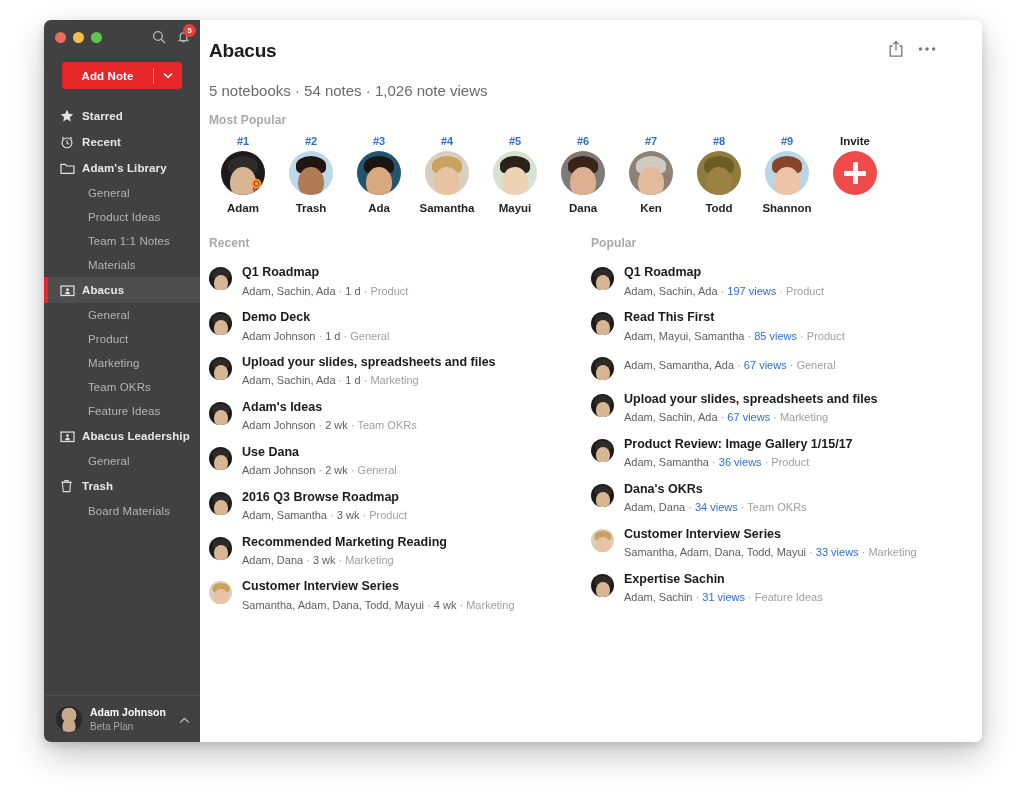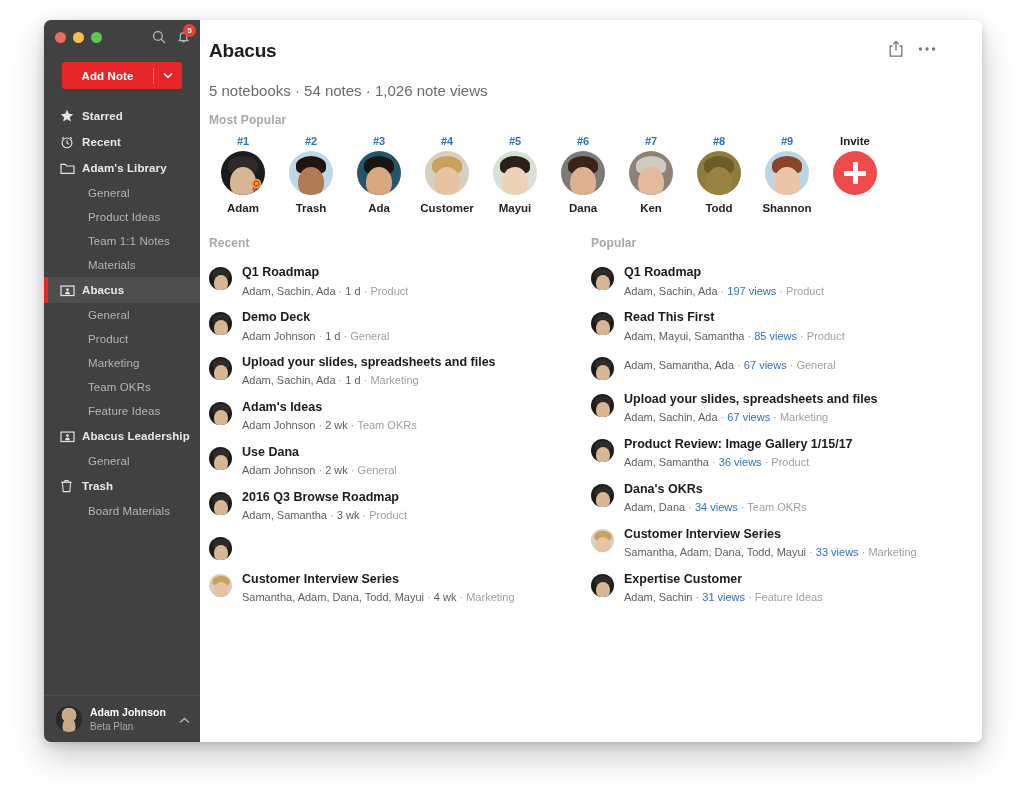--- a/index.html
+++ b/index.html
@@ -394,21 +394,21 @@
               <span class="face" style="background:#d8a87e"></span>
             </div>
             <div class="pname">Ada</div>
           </div>
           <div class="person">
             <div class="rank">#4</div>
             <div class="avatar" style="background:#d8cfc0">
               <span class="hair" style="background:#c9a25f"></span>
               <span class="face" style="background:#e7c3a3"></span>
             </div>
-            <div class="pname">Customer</div>
+            <div class="pname">Samantha</div>
           </div>
           <div class="person">
             <div class="rank">#5</div>
             <div class="avatar" style="background:#d7e3d2">
               <span class="hair" style="background:#2a211a"></span>
               <span class="face" style="background:#eed2b6"></span>
             </div>
             <div class="pname">Mayui</div>
           </div>
           <div class="person">
@@ -514,20 +514,24 @@
               <span>
                 <span class="li-title" style="display:block">2016 Q3 Browse Roadmap</span>
                 <span class="li-sub" style="display:block"><span>Adam, Samantha</span><span class="muted"> · </span><span>3 wk</span><span class="muted"> · </span><span class="muted">Product</span></span>
               </span>
             </div>
             <div class="list-item">
               <span class="li-avatar" style="background:#1b1b1b">
                 <span class="hair" style="background:#2e2a27"></span>
                 <span class="face" style="background:#d8b694"></span>
               </span>
+              <span>
+                <span class="li-title" style="display:block">Recommended Marketing Reading</span>
+                <span class="li-sub" style="display:block"><span>Adam, Dana</span><span class="muted"> · </span><span>3 wk</span><span class="muted"> · </span><span class="muted">Marketing</span></span>
+              </span>
             </div>
             <div class="list-item">
               <span class="li-avatar" style="background:#d8cfc0">
                 <span class="hair" style="background:#c9a25f"></span>
                 <span class="face" style="background:#e7c3a3"></span>
               </span>
               <span>
                 <span class="li-title" style="display:block">Customer Interview Series</span>
                 <span class="li-sub" style="display:block"><span>Samantha, Adam, Dana, Todd, Mayui</span><span class="muted"> · </span><span>4 wk</span><span class="muted"> · </span><span class="muted">Marketing</span></span>
               </span>
@@ -605,21 +609,21 @@
                 <span class="li-title" style="display:block">Customer Interview Series</span>
                 <span class="li-sub" style="display:block"><span>Samantha, Adam, Dana, Todd, Mayui</span><span class="muted"> · </span><span class="views">33 views</span><span class="muted"> · </span><span class="muted">Marketing</span></span>
               </span>
             </div>
             <div class="list-item">
               <span class="li-avatar" style="background:#1b1b1b">
                 <span class="hair" style="background:#2e2a27"></span>
                 <span class="face" style="background:#d8b694"></span>
               </span>
               <span>
-                <span class="li-title" style="display:block">Expertise Customer</span>
+                <span class="li-title" style="display:block">Expertise Sachin</span>
                 <span class="li-sub" style="display:block"><span>Adam, Sachin</span><span class="muted"> · </span><span class="views">31 views</span><span class="muted"> · </span><span class="muted">Feature Ideas</span></span>
               </span>
             </div>
           </div>
       </div>
     </div>
 
   </div>
 </div>
 

